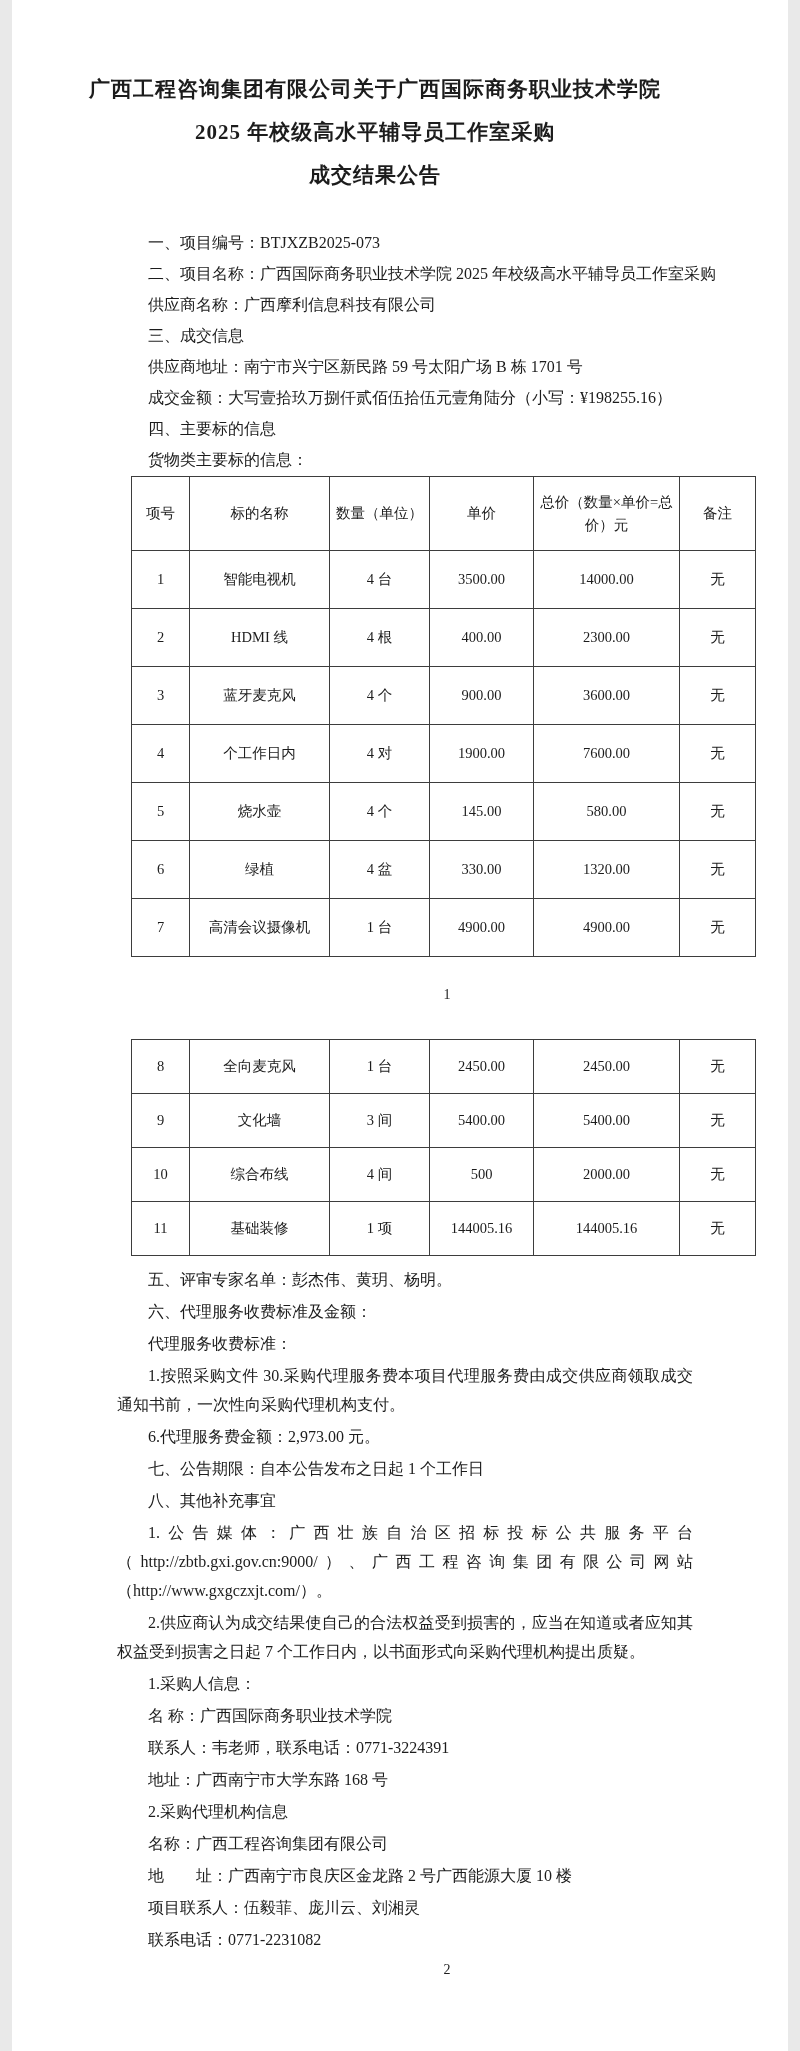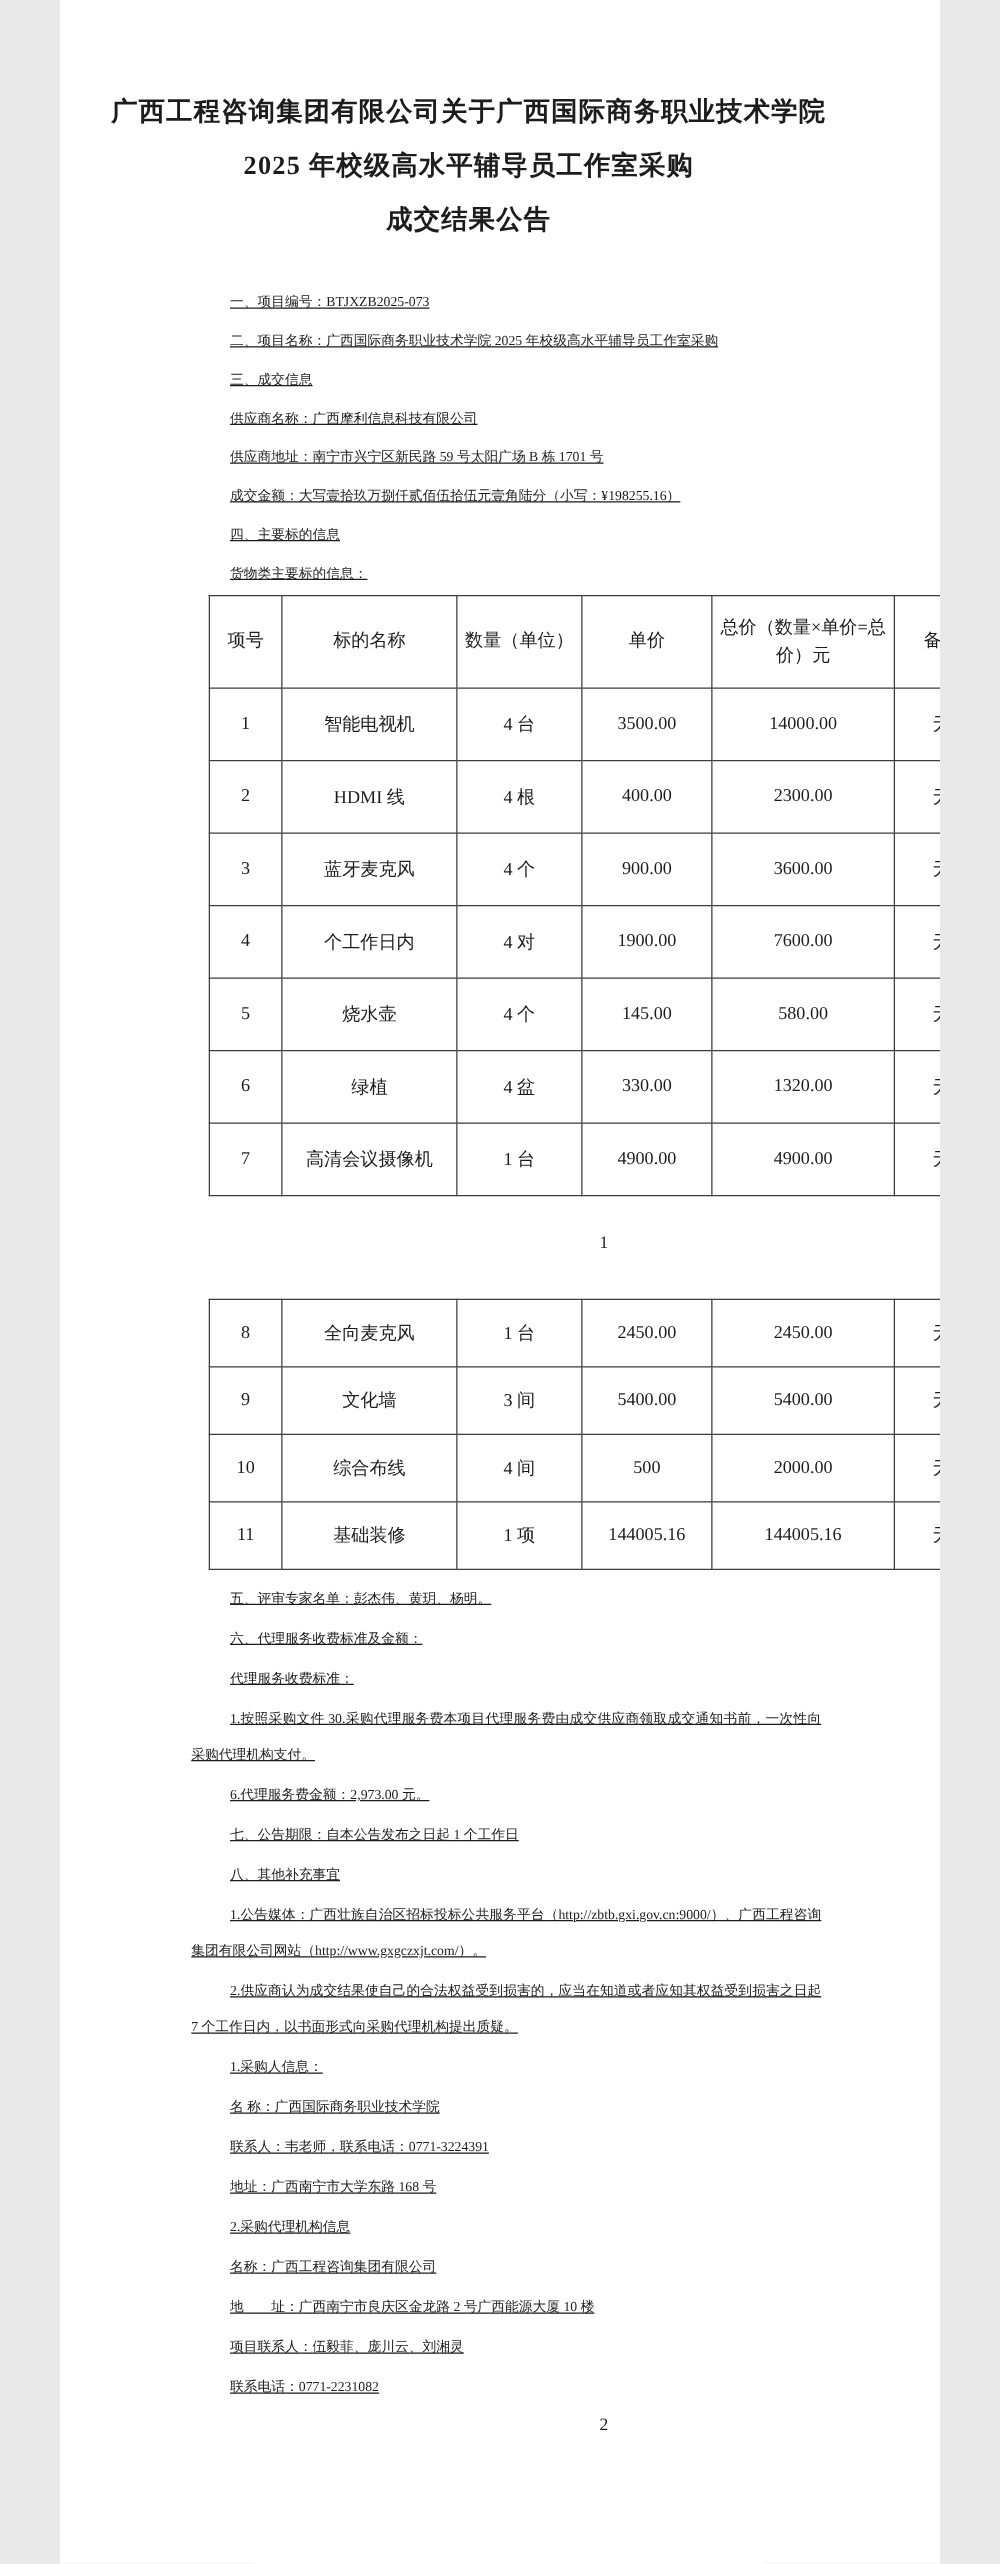--- a/index.html
+++ b/index.html
@@ -1,34 +1,34 @@
 <!DOCTYPE html>
 <html><head>
 <meta charset="utf-8">
 <style>
   html,body{margin:0;padding:0;background:#e9e9e9;}
   .page{
     position:relative;
-    width:704px;height:2051px;
+    width:776px;height:2051px;
     margin:0 auto;
     background:#ffffff;
     font-family:"Liberation Serif","DejaVu Serif",serif;
     color:#1c1c1c;
     overflow:hidden;
   }
   .content{padding:68px 95px 0 105px;}
   .title-block{margin-left:-65px;margin-right:-5px;}
   .title-line{
     font-size:21px;font-weight:bold;line-height:43px;
     text-align:center;margin:0;letter-spacing:1px;
   }
   .intro{margin-top:30px;}
   .para{
-    font-size:11px;line-height:31px;margin:0;
-    text-indent:31px;white-space:nowrap;text-decoration:underline;
+    font-size:16px;line-height:31px;margin:0;
+    text-indent:31px;white-space:nowrap;
   }
   .sections .para{line-height:29px;margin:0 0 3px;white-space:nowrap;}
   .sections .para.wrap{white-space:normal;text-align:justify;}
   table.goods{
     border-collapse:collapse;table-layout:fixed;
     width:624px;margin-left:14px;
     font-size:14.5px;
     padding-left:28px;
   }
   table.goods th,table.goods td{
@@ -59,22 +59,22 @@
 
     <div class="title-block">
       <p class="title-line">广西工程咨询集团有限公司关于广西国际商务职业技术学院</p>
       <p class="title-line">2025 年校级高水平辅导员工作室采购</p>
       <p class="title-line">成交结果公告</p>
     </div>
 
     <div class="intro">
       <p class="para">一、项目编号：BTJXZB2025-073</p>
       <p class="para">二、项目名称：广西国际商务职业技术学院 2025 年校级高水平辅导员工作室采购</p>
+      <p class="para">供应商名称：广西摩利信息科技有限公司</p>
       <p class="para">三、成交信息</p>
-      <p class="para">供应商名称：广西摩利信息科技有限公司</p>
       <p class="para">供应商地址：南宁市兴宁区新民路 59 号太阳广场 B 栋 1701 号</p>
       <p class="para">成交金额：大写壹拾玖万捌仟贰佰伍拾伍元壹角陆分（小写：¥198255.16）</p>
       <p class="para">四、主要标的信息</p>
       <p class="para">货物类主要标的信息：</p>
     </div>
 
     <table class="goods t1">
       <colgroup>
         <col style="width:58px">
           <col style="width:140px">

